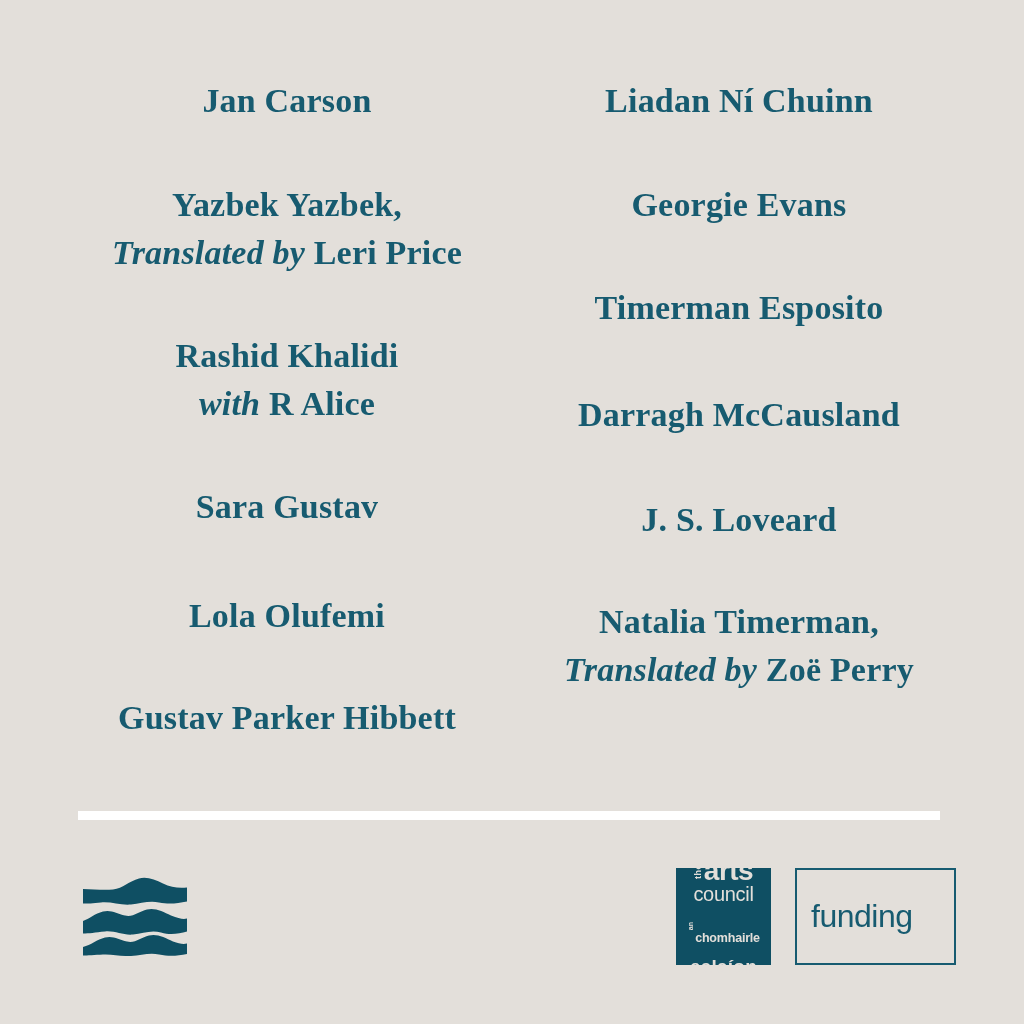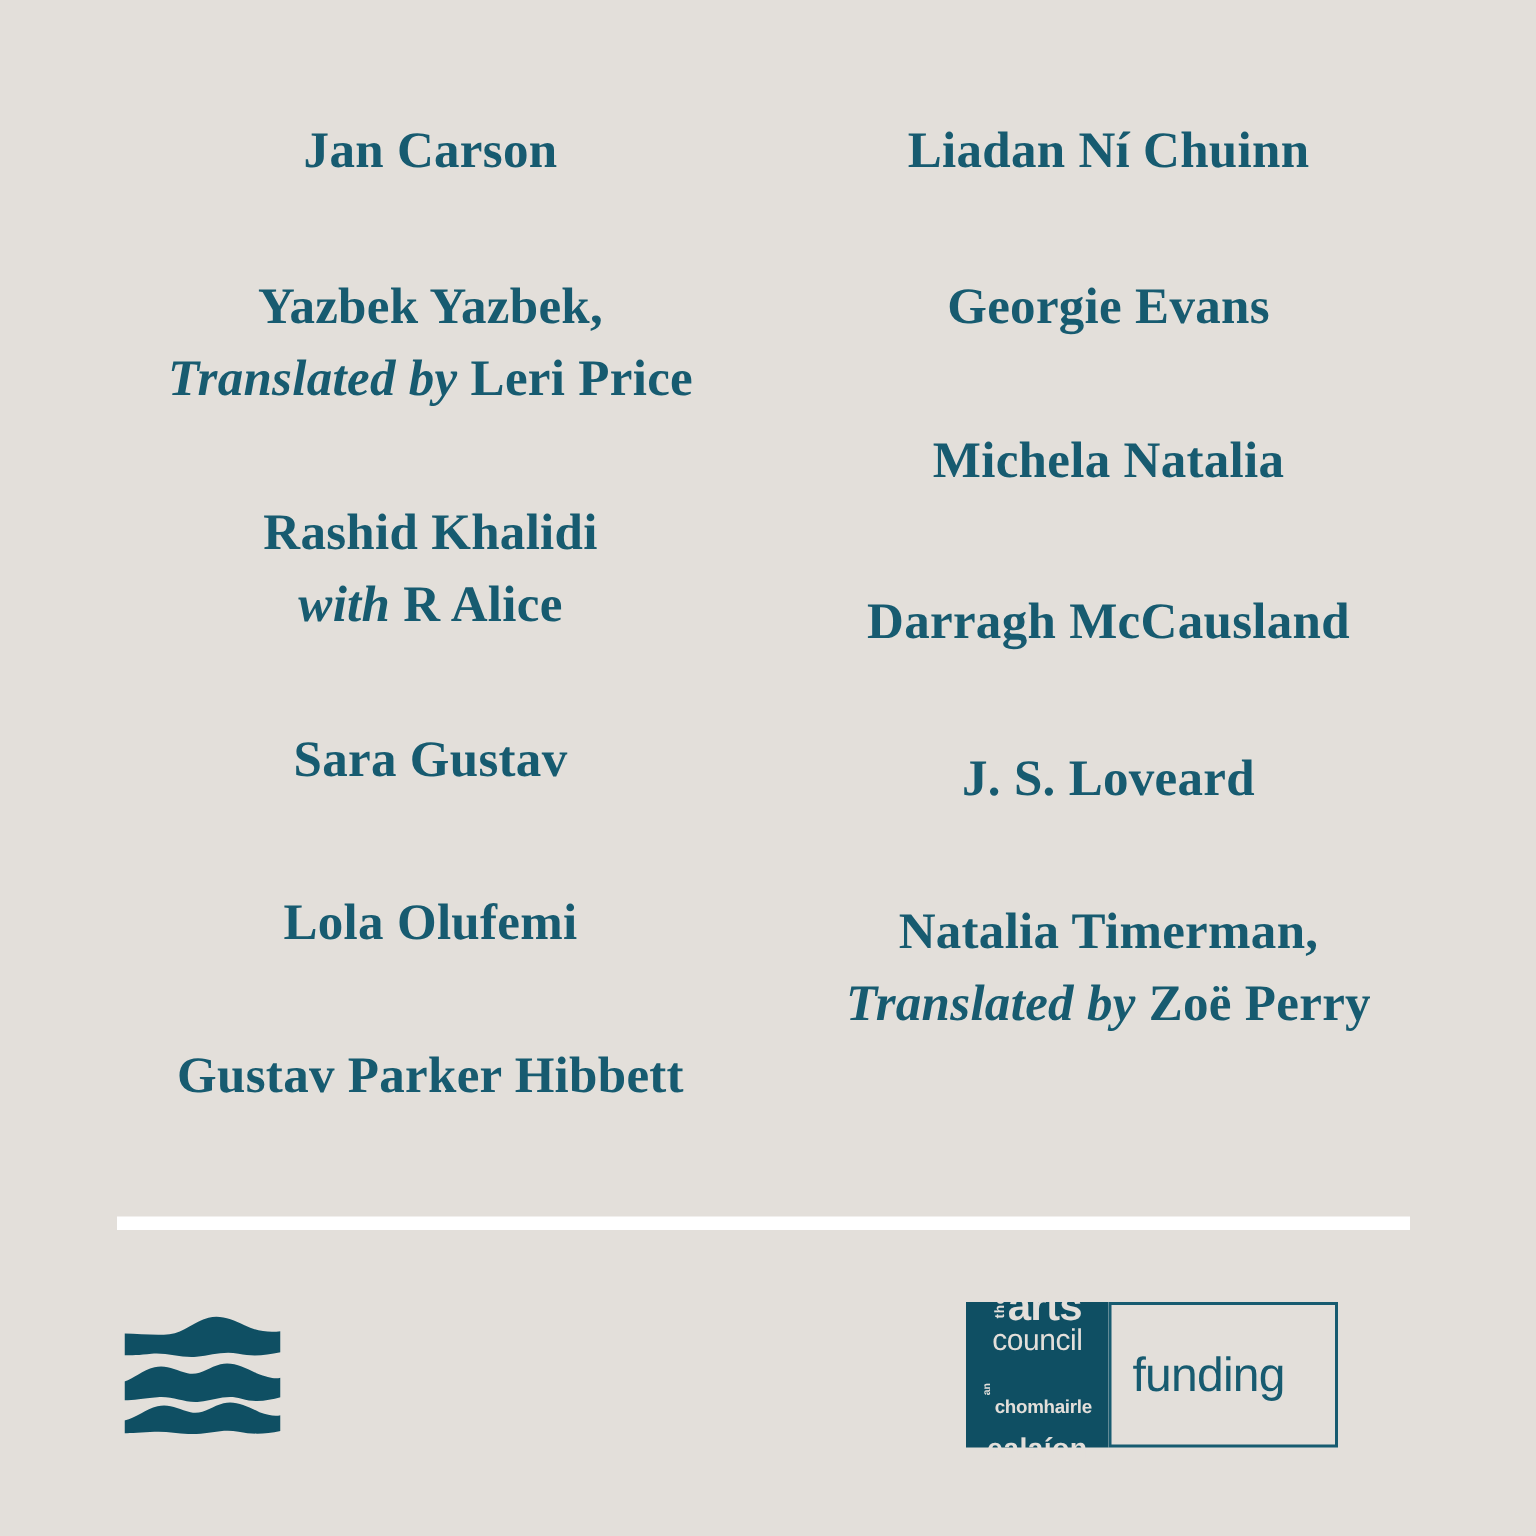--- a/index.html
+++ b/index.html
@@ -37,24 +37,25 @@
     background:var(--divider);
   }
   .waves{
     position:absolute;
     left:83px;top:876px;
     width:104px;height:80px;
     color:var(--logo);
   }
   .logo-block{
     position:absolute;
-    left:644px;top:868px;
-    width:248px;height:97px;
+    left:676px;top:868px;
+    width:280px;height:97px;
     display:flex;
     font-family:"Liberation Sans","DejaVu Sans",sans-serif;
+    gap:24px;
   }
   .ac-box{
     width:95px;height:97px;
     background:var(--logo);
     color:var(--bg);
     display:flex;
     flex-direction:column;
     align-items:center;
     justify-content:center;
     line-height:1;
@@ -123,21 +124,21 @@
       </div>
     </div>
   <div class="col col-right">
       <div class="entry" style="top: 77px;">
         <div><span>Liadan Ní Chuinn</span></div>
       </div>
       <div class="entry" style="top: 181px;">
         <div><span>Georgie Evans</span></div>
       </div>
       <div class="entry" style="top: 284px;">
-        <div><span>Michela Natalia</span></div>
+        <div><span>Timerman Esposito</span></div>
       </div>
       <div class="entry" style="top: 391px;">
         <div><span>Darragh McCausland</span></div>
       </div>
       <div class="entry" style="top: 496px;">
         <div><span>J. S. Loveard</span></div>
       </div>
       <div class="entry" style="top: 598px;">
         <div><span>Natalia Timerman,</span></div>
         <div><span class="it">Translated by </span><span>Zoë Perry</span></div>

